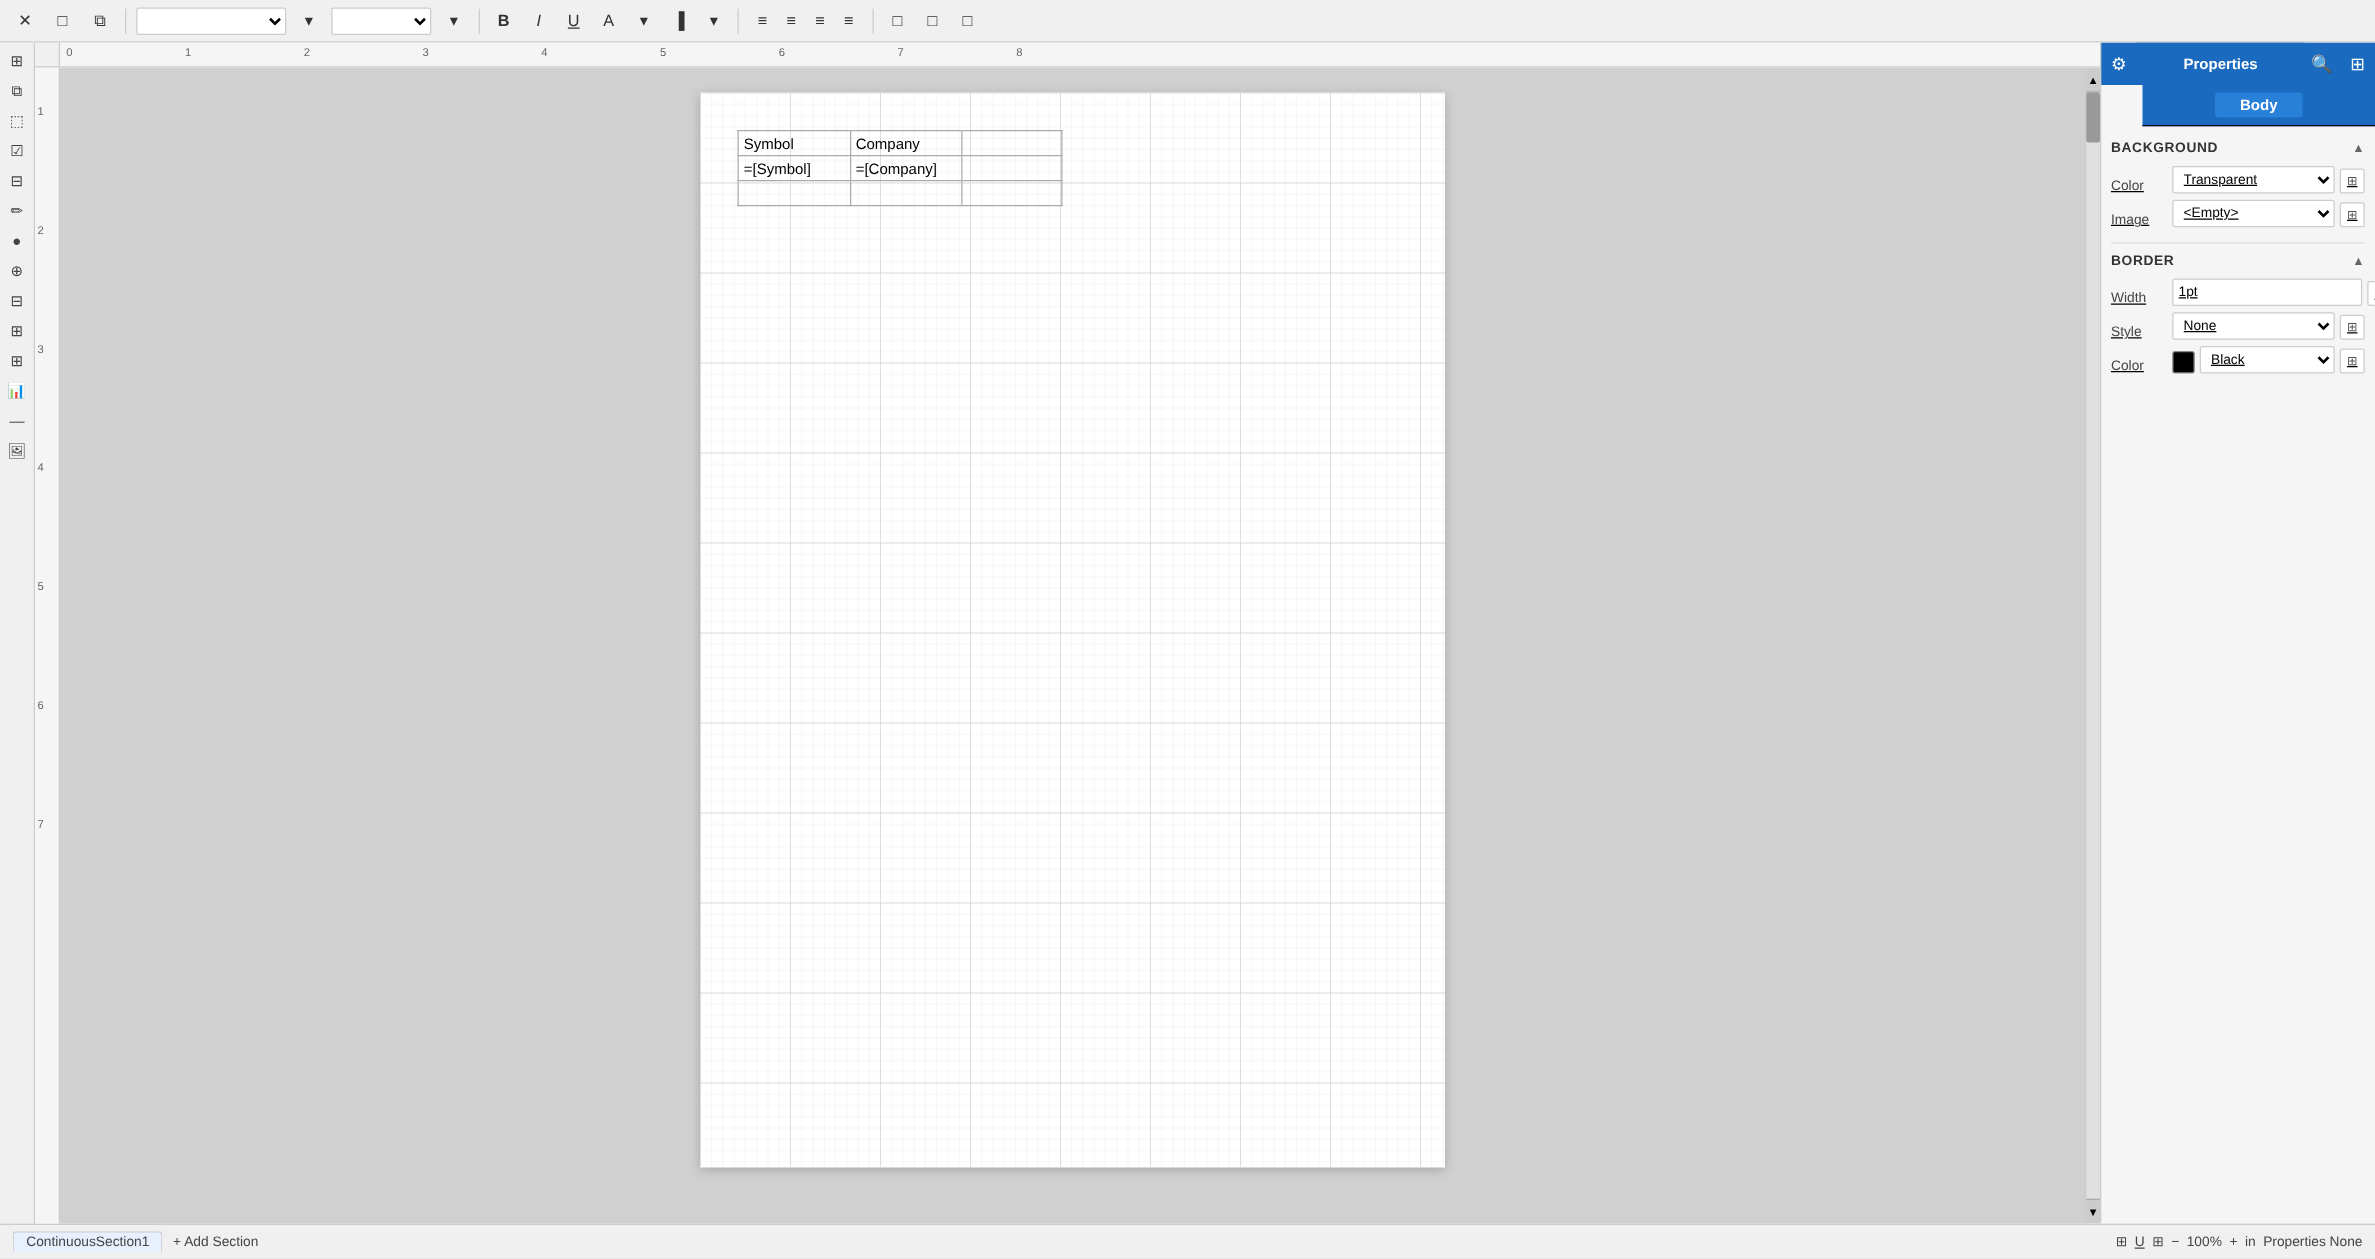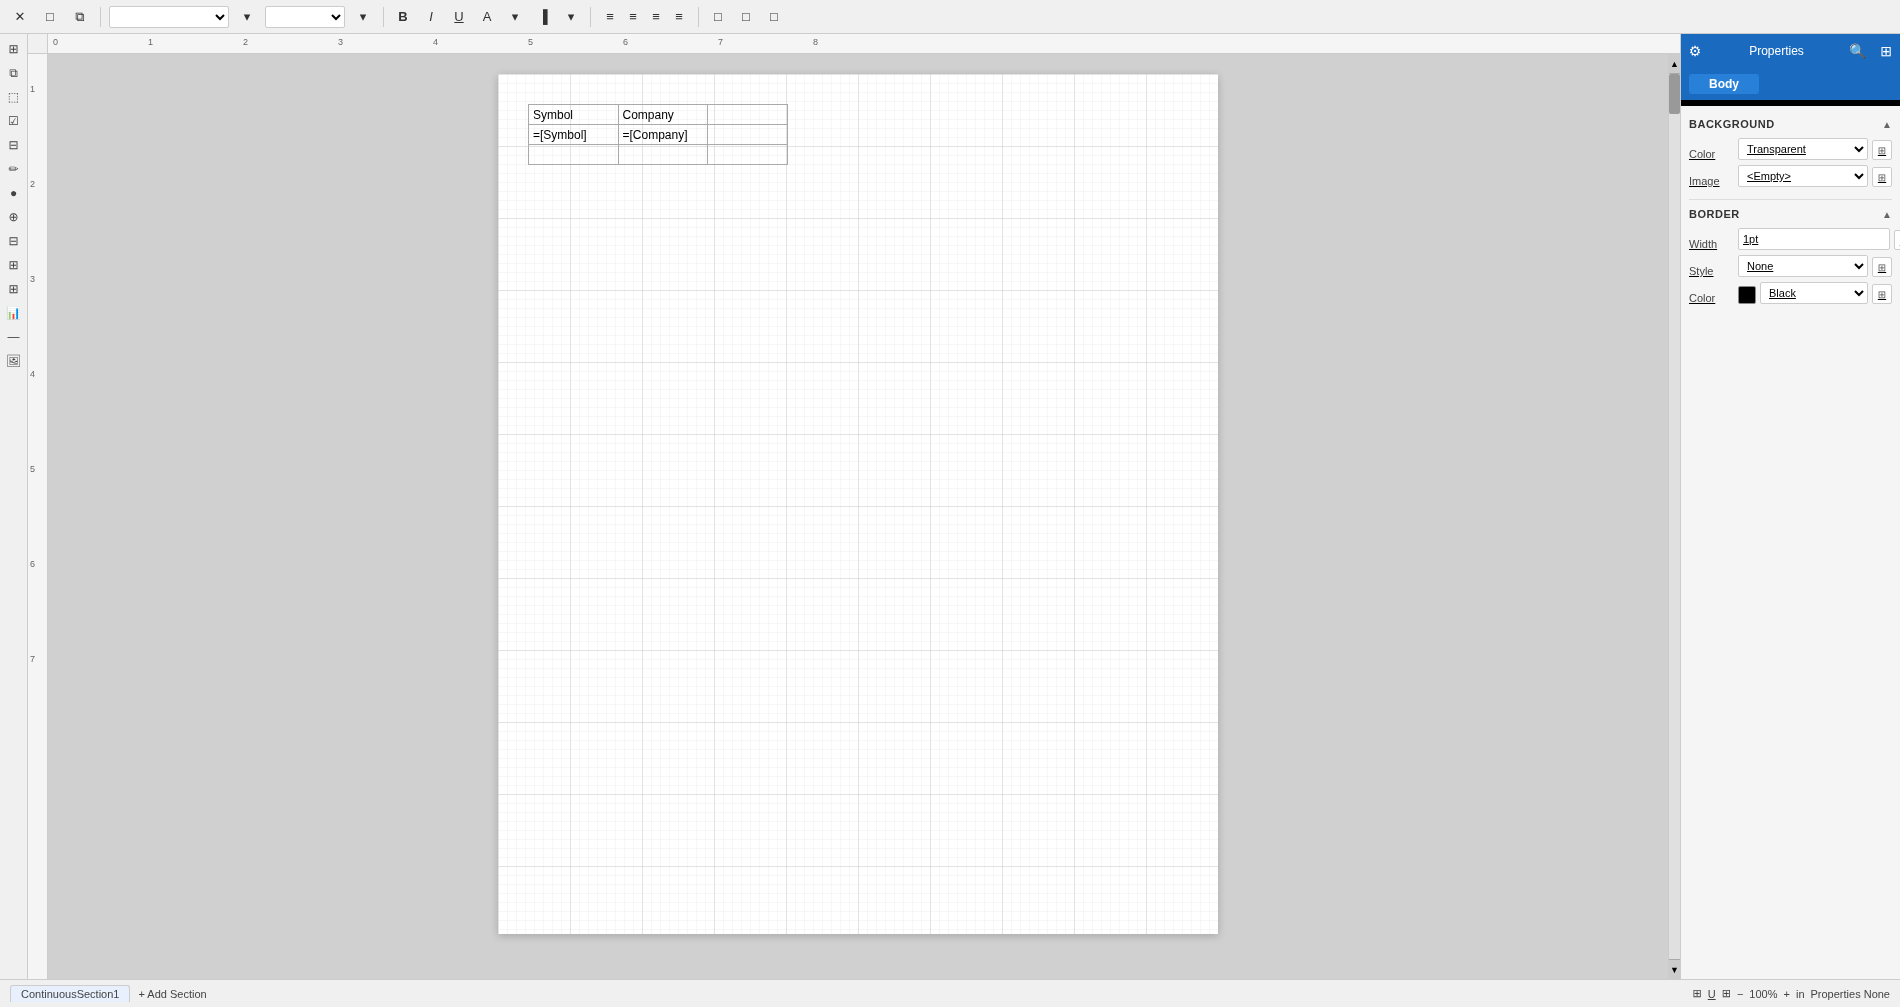--- a/index.html
+++ b/index.html
@@ -86,21 +86,21 @@
       display: flex;
       flex-direction: column;
       align-items: center;
       padding: 20px;
       position: relative;
     }
 
     
     .page {
       background: white;
-      width: 720px;
+      width: 596px;
       min-height: 860px;
       box-shadow: 0 2px 8px rgba(0,0,0,0.2);
       position: relative;
       padding: 30px;
     }
 
     
     .grid-overlay {
       position: absolute;
       top: 0; left: 0; right: 0; bottom: 0;
@@ -146,21 +146,21 @@
       align-items: center;
       background: #1a6bbf;
       color: white;
       height: 34px;
       padding: 0;
     }
     .right-panel-tab {
       flex: 1;
       text-align: center;
       font-size: 12px;
-      font-weight: normal;
+      font-weight: bold;
       padding: 0 8px;
       height: 100%;
       display: flex;
       align-items: center;
       justify-content: center;
       cursor: pointer;
     }
     .right-panel-tab.active { background: #1a6bbf; }
     .right-panel-tab-icon {
       width: 28px; height: 34px;
@@ -470,21 +470,21 @@
 
     <div class="right-panel-header">
       <div class="right-panel-tab-icon">⚙</div>
       <div class="right-panel-tab active">
         <span>Properties</span>
       </div>
       <div class="right-panel-tab-icon">🔍</div>
       <div class="right-panel-tab-icon">⊞</div>
     </div>
 
-    <div style="padding: 6px 8px; border-bottom: 6px solid #000000; display:flex; align-items:center; justify-content:flex-start; background:#1a6bbf;">
+    <div style="padding: 6px 8px; border-bottom: 1px solid #000000; display:flex; align-items:center; justify-content:center; background:#1a6bbf;margin-left:33px;">
       <span style="background:#2980d9; color:white; padding:3px 20px; border-radius:3px; font-size:12px; font-weight:bold; cursor:pointer;">Body</span>
     </div>
 
     <div class="right-panel-content">
 
       <div class="section-header">
         <span class="section-title">BACKGROUND</span>
         <span class="section-toggle">▲</span>
       </div>
 

